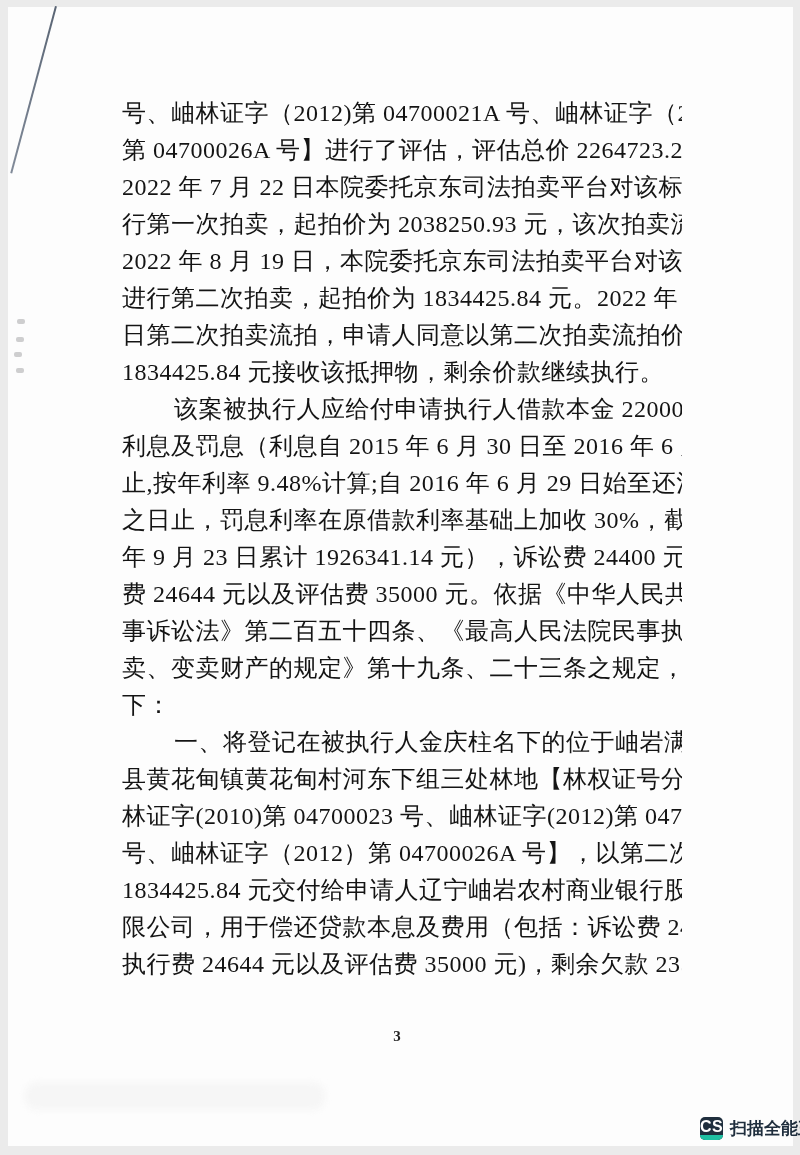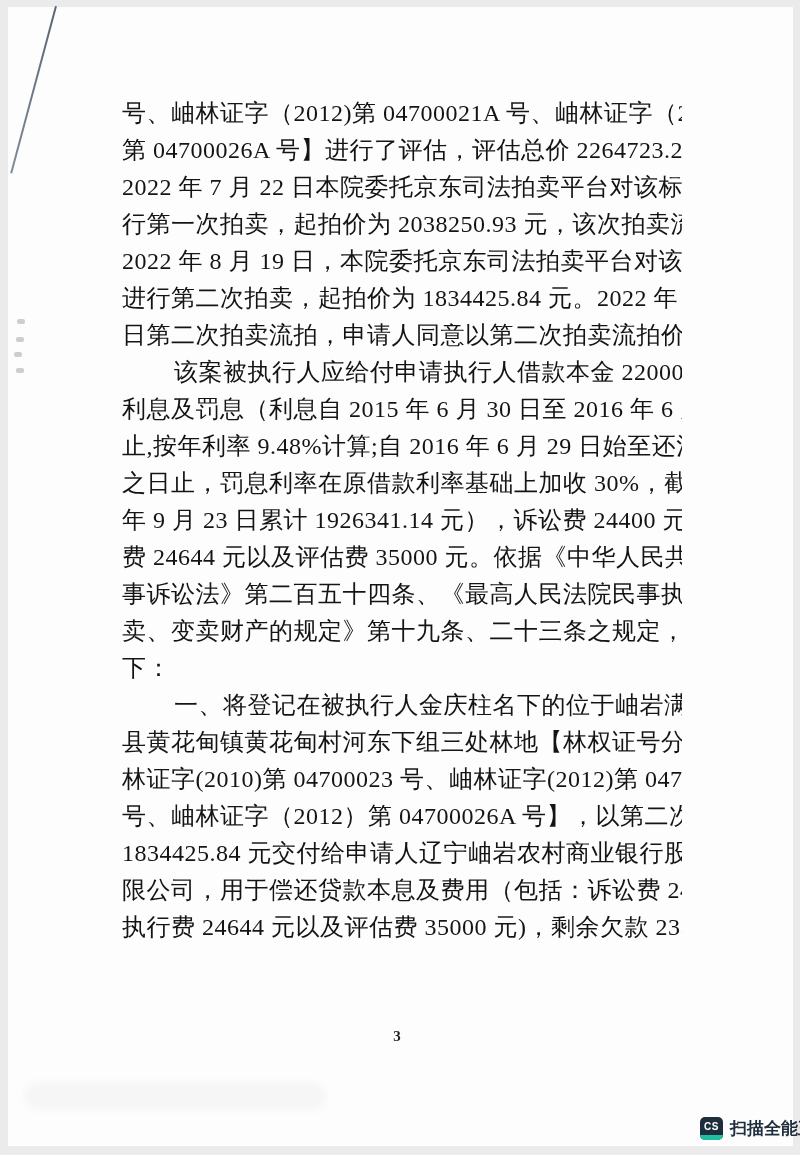--- a/index.html
+++ b/index.html
@@ -88,21 +88,21 @@
     border-radius:5px;
     overflow:hidden;
     flex:0 0 auto;
   }
   .cs-badge .cs-text {
     position:absolute;
     left:0; top:0; width:100%; height:19px;
     line-height:19px;
     text-align:center;
     color:#ffffff;
-    font-size:10px;
+    font-size:16px;
     font-weight:bold;
     letter-spacing:.5px;
   }
   .cs-accent {
     position:absolute;
     left:0; bottom:0;
     width:100%; height:5px;
     background:#1fc0a2;
   }
   .cs-label {
@@ -125,20 +125,21 @@
 <div class="smudge"></div>
 
 <div class="textblock">
   <div class="line">号、岫林证字（2012)第 04700021A 号、岫林证字（2012）</div>
   <div class="line">第 04700026A 号】进行了评估，评估总价 2264723.26 元。</div>
   <div class="line">2022 年 7 月 22 日本院委托京东司法拍卖平台对该标的物进</div>
   <div class="line">行第一次拍卖，起拍价为 2038250.93 元，该次拍卖流拍。</div>
   <div class="line">2022 年 8 月 19 日，本院委托京东司法拍卖平台对该标的物</div>
   <div class="line">进行第二次拍卖，起拍价为 1834425.84 元。2022 年 8 月 20</div>
   <div class="line">日第二次拍卖流拍，申请人同意以第二次拍卖流拍价格</div>
+  <div class="line short">1834425.84 元接收该抵押物，剩余价款继续执行。</div>
   <div class="line indent">该案被执行人应给付申请执行人借款本金 2200000 元及</div>
   <div class="line">利息及罚息（利息自 2015 年 6 月 30 日至 2016 年 6 月 28 日</div>
   <div class="line">止,按年利率 9.48%计算;自 2016 年 6 月 29 日始至还清借款</div>
   <div class="line">之日止，罚息利率在原借款利率基础上加收 30%，截至 2022</div>
   <div class="line">年 9 月 23 日累计 1926341.14 元），诉讼费 24400 元，执行</div>
   <div class="line">费 24644 元以及评估费 35000 元。依据《中华人民共和国民</div>
   <div class="line">事诉讼法》第二百五十四条、《最高人民法院民事执行中拍</div>
   <div class="line">卖、变卖财产的规定》第十九条、二十三条之规定，裁定如</div>
   <div class="line short">下：</div>
   <div class="line indent">一、将登记在被执行人金庆柱名下的位于岫岩满族自治</div>

